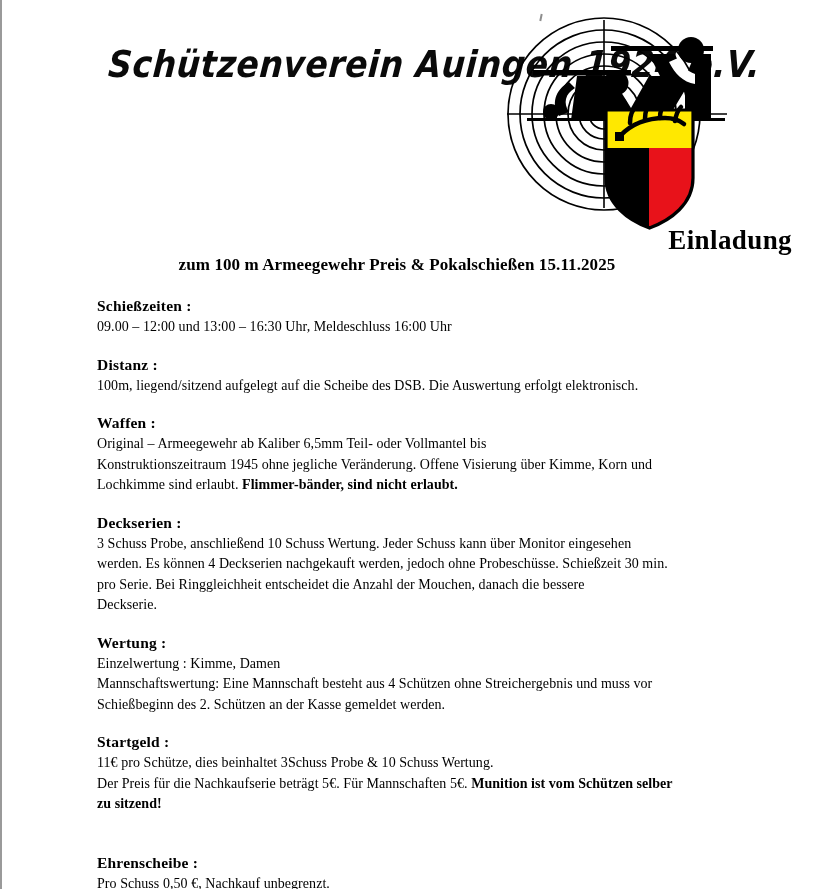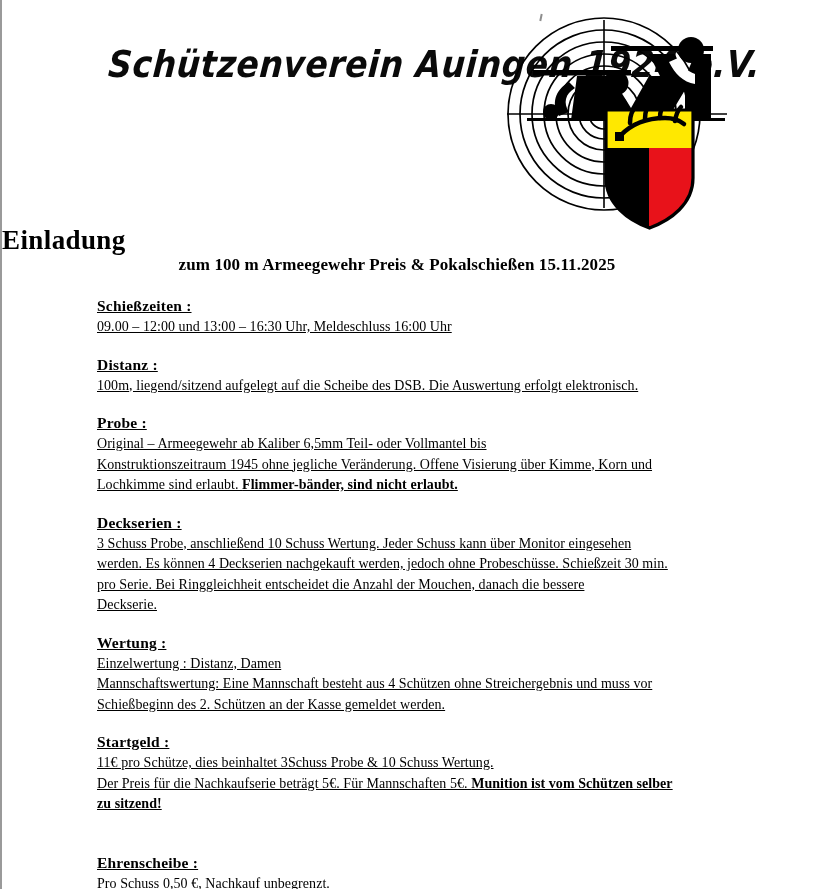--- a/index.html
+++ b/index.html
@@ -63,21 +63,21 @@
     background: #8e8e8e;
     transform: rotate(12deg);
   }
 
   
   .title-main {
     position: absolute;
     left: 0;
     top: 225px;
     width: 790px;
-    text-align: left;
+    text-align: right;
     font-size: 27px;
     font-weight: bold;
     letter-spacing: 0.4px;
   }
   .title-sub {
     position: absolute;
     left: 0;
     top: 255px;
     width: 790px;
     text-align: center;
@@ -88,21 +88,20 @@
 
   
   .body-block {
     position: absolute;
     left: 95px;
     top: 296px;
     width: 700px;
   }
   .section {
     margin-bottom: 17px;
-    text-decoration: underline;
   }
   .section:last-child { margin-bottom: 0; }
   .section-heading {
     font-size: 15.5px;
     font-weight: bold;
     line-height: 20px;
     letter-spacing: 0.2px;
     margin-bottom: 1px;
   }
   .section-line {
@@ -205,35 +204,35 @@
   <div class="body-block" id="body-block">
       <div class="section">
         <div class="section-heading">Schießzeiten :</div>
         <div class="section-line">09.00 – 12:00 und 13:00 – 16:30 Uhr, Meldeschluss 16:00 Uhr</div>
       </div>
       <div class="section">
         <div class="section-heading">Distanz :</div>
         <div class="section-line">100m, liegend/sitzend aufgelegt auf die Scheibe des DSB. Die Auswertung erfolgt elektronisch.</div>
       </div>
       <div class="section">
-        <div class="section-heading">Probe :</div>
+        <div class="section-heading">Waffen :</div>
         <div class="section-line">Original – Armeegewehr ab Kaliber 6,5mm Teil- oder Vollmantel bis</div>
         <div class="section-line">Konstruktionszeitraum 1945 ohne jegliche Veränderung. Offene Visierung über Kimme, Korn und</div>
         <div class="section-line">Lochkimme sind erlaubt. <span style="font-weight: bold;">Flimmer-bänder, sind nicht erlaubt.</span></div>
       </div>
       <div class="section">
         <div class="section-heading">Deckserien :</div>
         <div class="section-line">3 Schuss Probe, anschließend 10 Schuss Wertung. Jeder Schuss kann über Monitor eingesehen</div>
         <div class="section-line">werden. Es können 4 Deckserien nachgekauft werden, jedoch ohne Probeschüsse. Schießzeit 30 min.</div>
         <div class="section-line">pro Serie. Bei Ringgleichheit entscheidet die Anzahl der Mouchen, danach die bessere</div>
         <div class="section-line">Deckserie.</div>
       </div>
       <div class="section">
         <div class="section-heading">Wertung :</div>
-        <div class="section-line">Einzelwertung : Distanz, Damen</div>
+        <div class="section-line">Einzelwertung : Kimme, Damen</div>
         <div class="section-line">Mannschaftswertung: Eine Mannschaft besteht aus 4 Schützen ohne Streichergebnis und muss vor</div>
         <div class="section-line">Schießbeginn des 2. Schützen an der Kasse gemeldet werden.</div>
       </div>
       <div class="section">
         <div class="section-heading">Startgeld :</div>
         <div class="section-line">11€ pro Schütze, dies beinhaltet 3Schuss Probe &amp; 10 Schuss Wertung.</div>
         <div class="section-line">Der Preis für die Nachkaufserie beträgt 5€. Für Mannschaften 5€.  <span style="font-weight: bold; text-align: center;">Munition ist vom Schützen selber</span></div>
         <div class="section-line b">zu sitzend!</div>
       </div>
       <div class="spacer-gap"></div>

